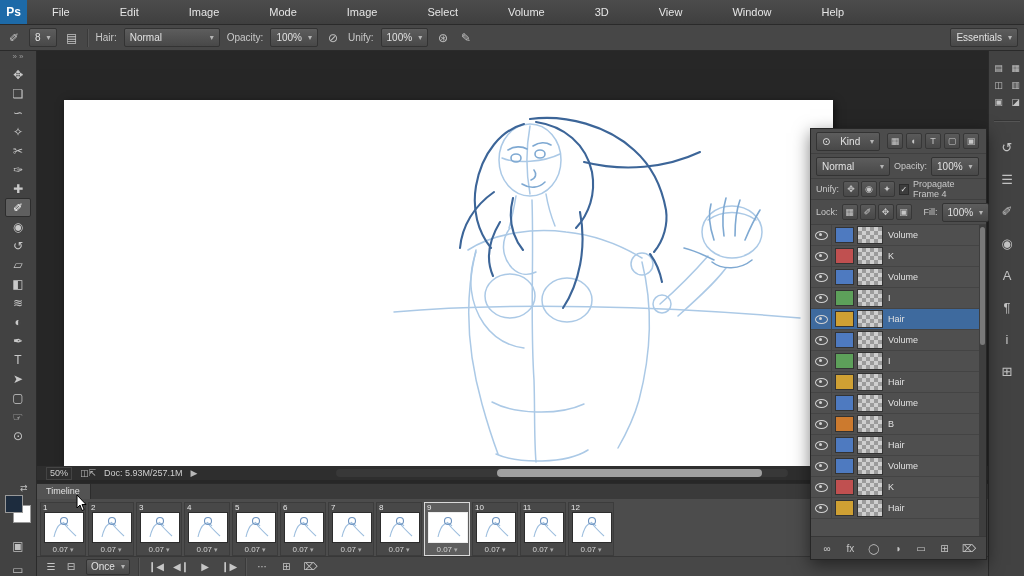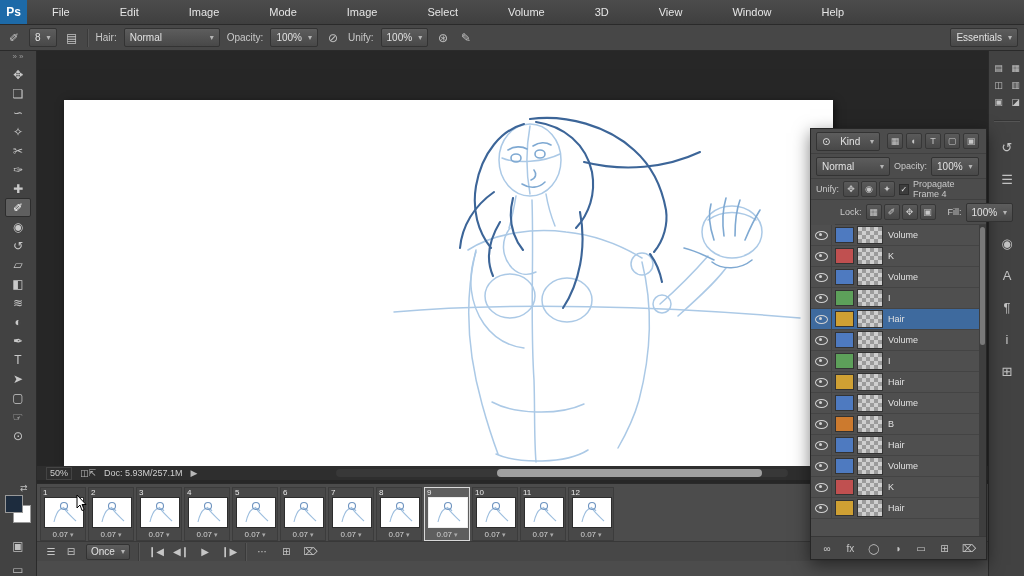--- a/index.html
+++ b/index.html
@@ -79,21 +79,21 @@
   .layers-panel{position:absolute;left:810px;top:128px;width:177px;height:432px;background:#4c4c4c;
                 border:1px solid #262626;box-shadow:0 5px 16px rgba(0,0,0,.5);z-index:8;box-sizing:border-box;
                 display:flex;flex-direction:column;font-size:9px;}
   .lp-tabrow{height:18px;background:#3a3a3a;display:flex;align-items:center;flex:none;}
   .lp-tab{background:#4c4c4c;height:18px;line-height:18px;padding:0 10px;font-size:10px;color:#e4e4e4;}
   .lp-tab-icons{margin-left:auto;display:flex;gap:7px;padding-right:6px;color:#bdbdbd;font-size:9px;}
   .lp-row{display:flex;align-items:center;gap:4px;padding:0 5px;flex:none;border-bottom:1px solid #404040;}
   .lp-row1{height:24px;}
   .lp-row2{height:24px;}
   .lp-row3{height:20px;}
-  .lp-row4{height:24px;margin-left:24px;}
+  .lp-row4{height:24px;}
   .micro-icon{min-width:14px;height:14px;display:inline-flex;align-items:center;justify-content:center;
               font-size:9px;color:#c6c6c6;background:linear-gradient(#5a5a5a,#484848);
               border:1px solid #373737;border-radius:2px;}
   .lp-label{color:#c9c9c9;}
   .checkbox{width:9px;height:9px;background:#3c3c3c;border:1px solid #2c2c2c;display:inline-flex;
             align-items:center;justify-content:center;font-size:8px;color:#e8e8e8;}
   .layers-list{position:relative;flex:1;background:#4f4f4f;overflow:hidden;}
   .layer-row{display:flex;align-items:center;height:20px;border-bottom:1px solid #444;padding-right:8px;}
   .layer-row.selected{background:#3e6a9e;}
   .eye-cell{width:20px;height:20px;display:flex;align-items:center;justify-content:center;
@@ -269,20 +269,23 @@
       <span class="zoom-field">50%</span>
       <span class="status-icon">◫⇱</span>
       <span>Doc: 5.93M/257.1M</span>
       <span class="status-icon">▶</span>
       <div class="htrack"></div>
       <div class="hthumb"></div>
     </div>
   </div>
 
   <div class="timeline">
+    <div class="tl-tabrow">
+      <div class="tl-tab">Timeline</div>
+    </div>
     <div class="tl-frames">
       <div class="frame">
           <span class="fnum">1</span>
           <span class="fthumb">
             <svg width="38" height="29" viewBox="0 0 38 29">
               <path d="M9,24 C12,10 19,7 23,13" fill="none" stroke="#9dbede" stroke-width="1.1"></path>
               <path d="M18,9 C22,15 27,19 31,23" fill="none" stroke="#9dbede" stroke-width="1.1"></path>
               <circle cx="19" cy="8" r="3.5" fill="none" stroke="#6f94c0" stroke-width="1.1"></circle>
             </svg>
           </span>

